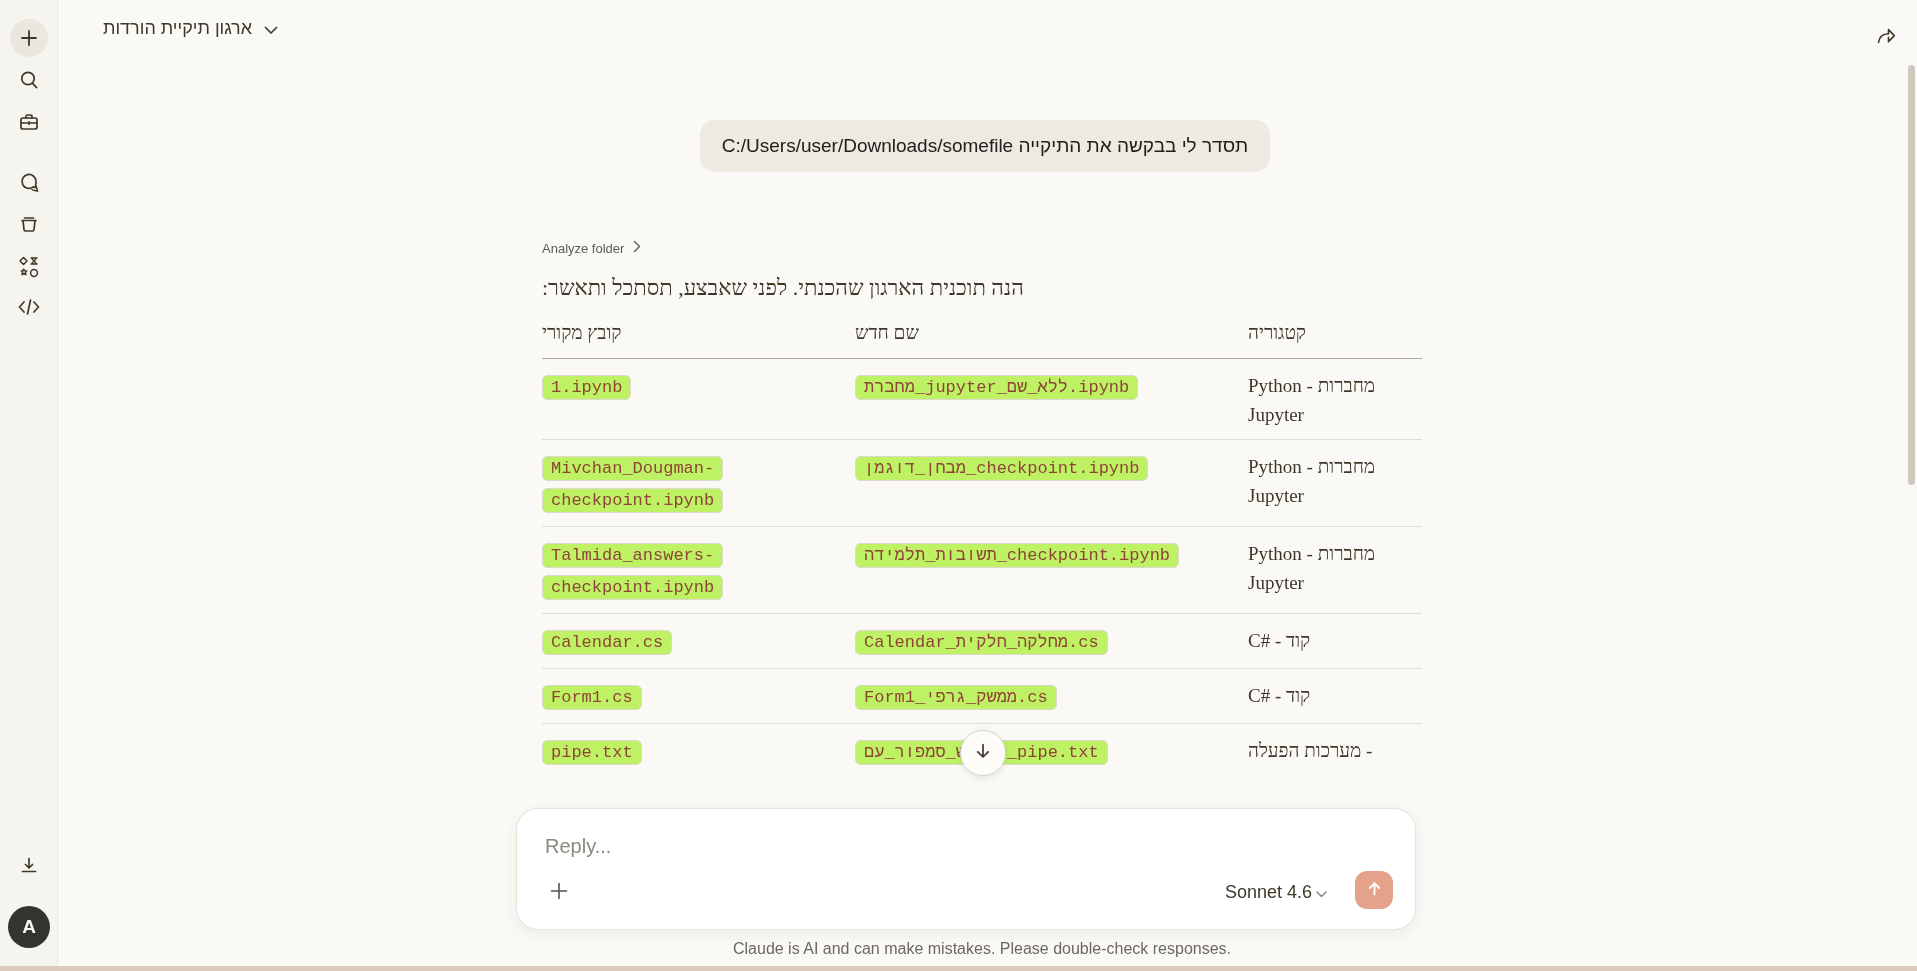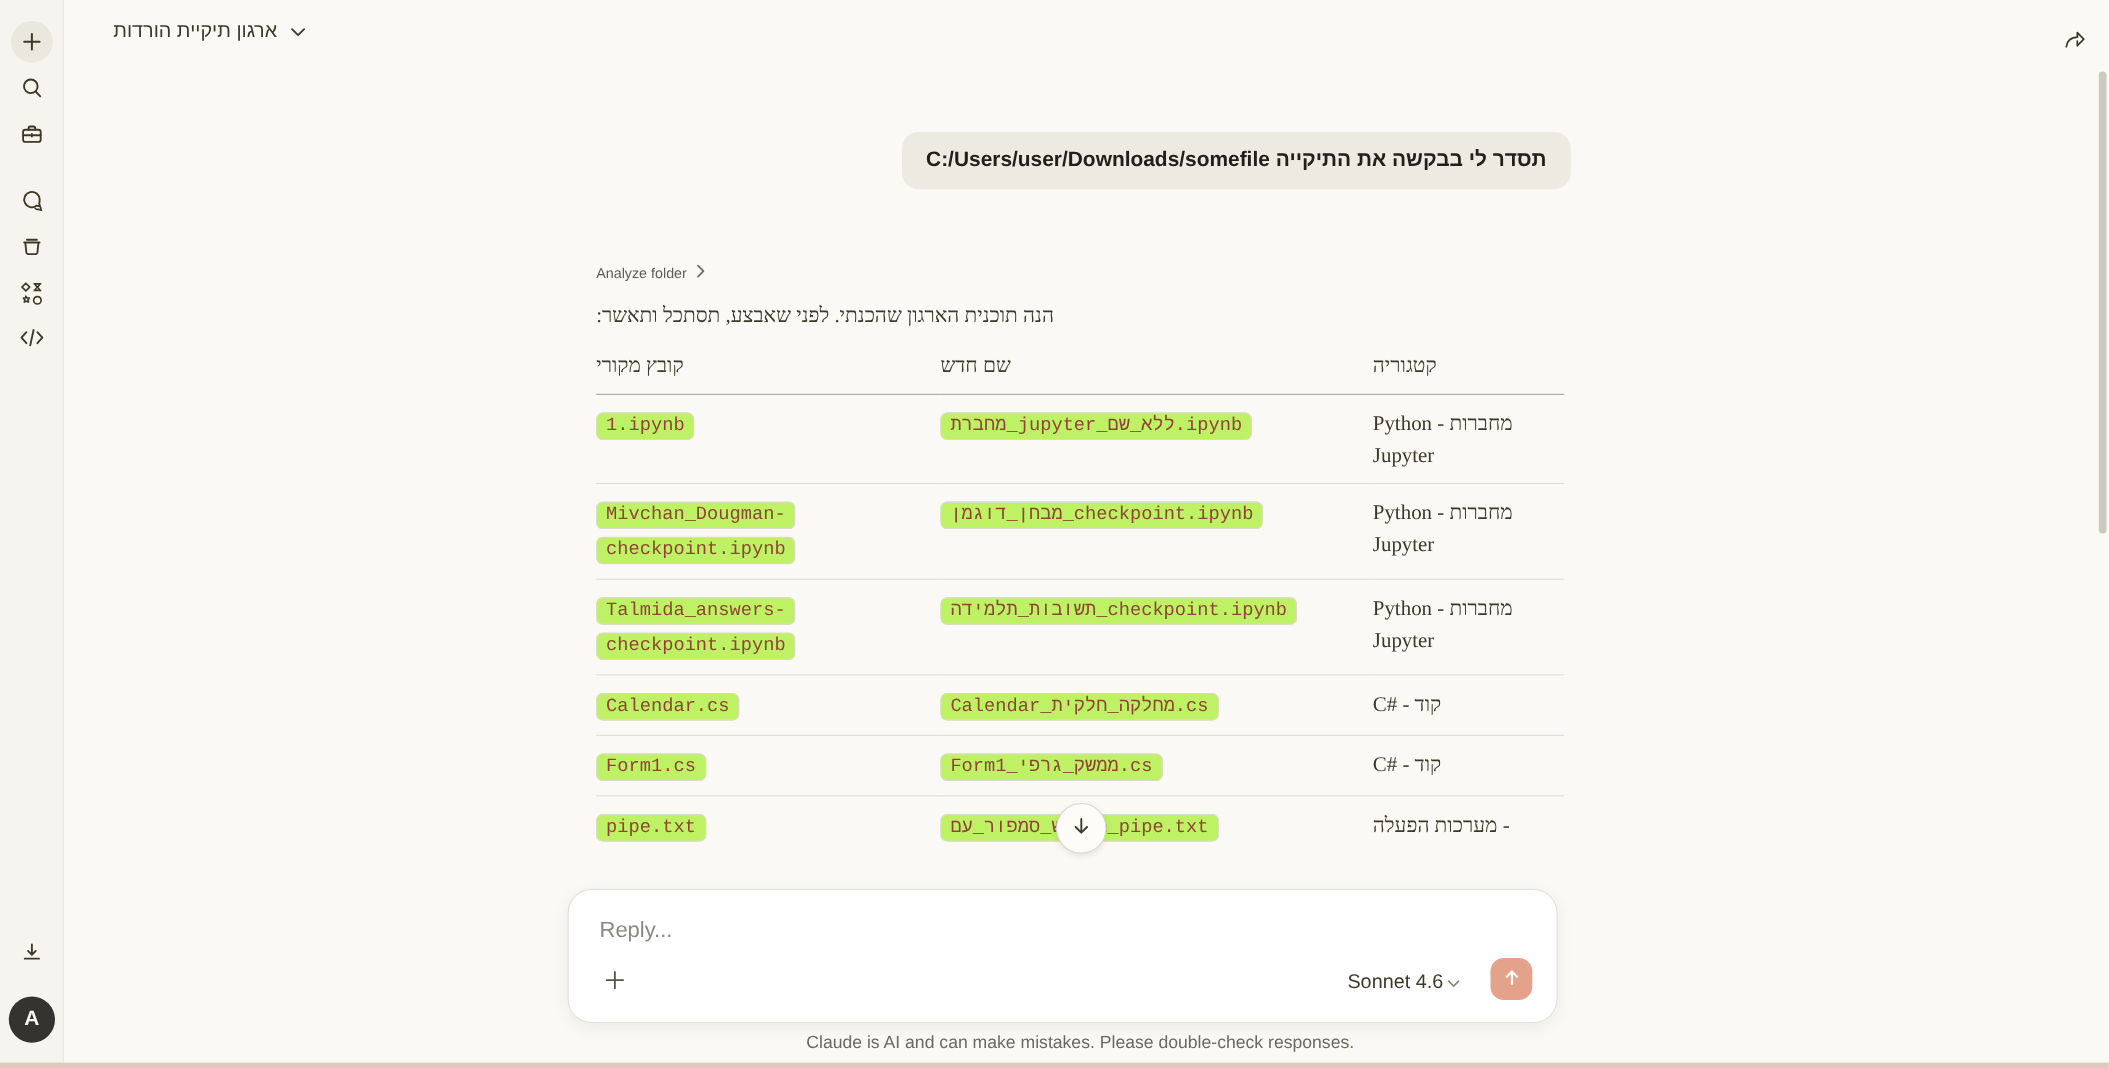--- a/index.html
+++ b/index.html
@@ -24,29 +24,29 @@
   .title-row .t { font-size:18px; color:#3D3929; direction:rtl; }
   .share-btn { position:absolute; left:1868px; top:20px; width:36px; height:36px;
     display:flex; align-items:center; justify-content:center; cursor:pointer; z-index:4; }
 
   .scrollbar { position:absolute; left:1908px; top:65px; width:7px; height:420px;
     border-radius:4px; background:#CCC9BE; z-index:6; }
 
   
   .chat { position:absolute; left:542px; top:0; width:886px; }
 
-  .user-row { position:absolute; left:0; top:120px; width:886px; display:flex; justify-content:flex-end;font-weight:bold; }
+  .user-row { position:absolute; left:0; top:120px; width:886px; display:flex; justify-content:center; }
   .user-bubble { background:#EDEAE2; border-radius:15px; padding:13px 22px;
     font-size:19px; line-height:26px; color:#21201C; direction:rtl; max-width:800px; }
 
   .tool-row { position:absolute; left:0; top:240px; display:flex; align-items:center; gap:9px;
     cursor:pointer; color:#5E5B54; font-size:13px; }
 
   .intro { position:absolute; left:0; top:274px; width:886px;
-    font-family:"Liberation Serif", serif; font-size:19px; line-height:27px;
+    font-family:"Liberation Serif", serif; font-size:22px; line-height:27px;
     color:#3D3929; direction:rtl; text-align:left; }
 
   
   table.plan { position:absolute; left:0; top:318px; width:880px; border-collapse:collapse;
     table-layout:fixed; font-family:"Liberation Serif", serif; font-size:19px; color:#3D3929; }
   table.plan col.c1 { width:313px; } table.plan col.c2 { width:393px; } table.plan col.c3 { width:174px; }
   table.plan th { text-align:left; font-weight:normal; padding:4px 14px 14px 0;
     border-bottom:1.5px solid #A8A496; direction:rtl; }
   table.plan td { vertical-align:top; padding:12px 14px 10px 0;
     border-bottom:1px solid #DFDCD2; line-height:29px; }

